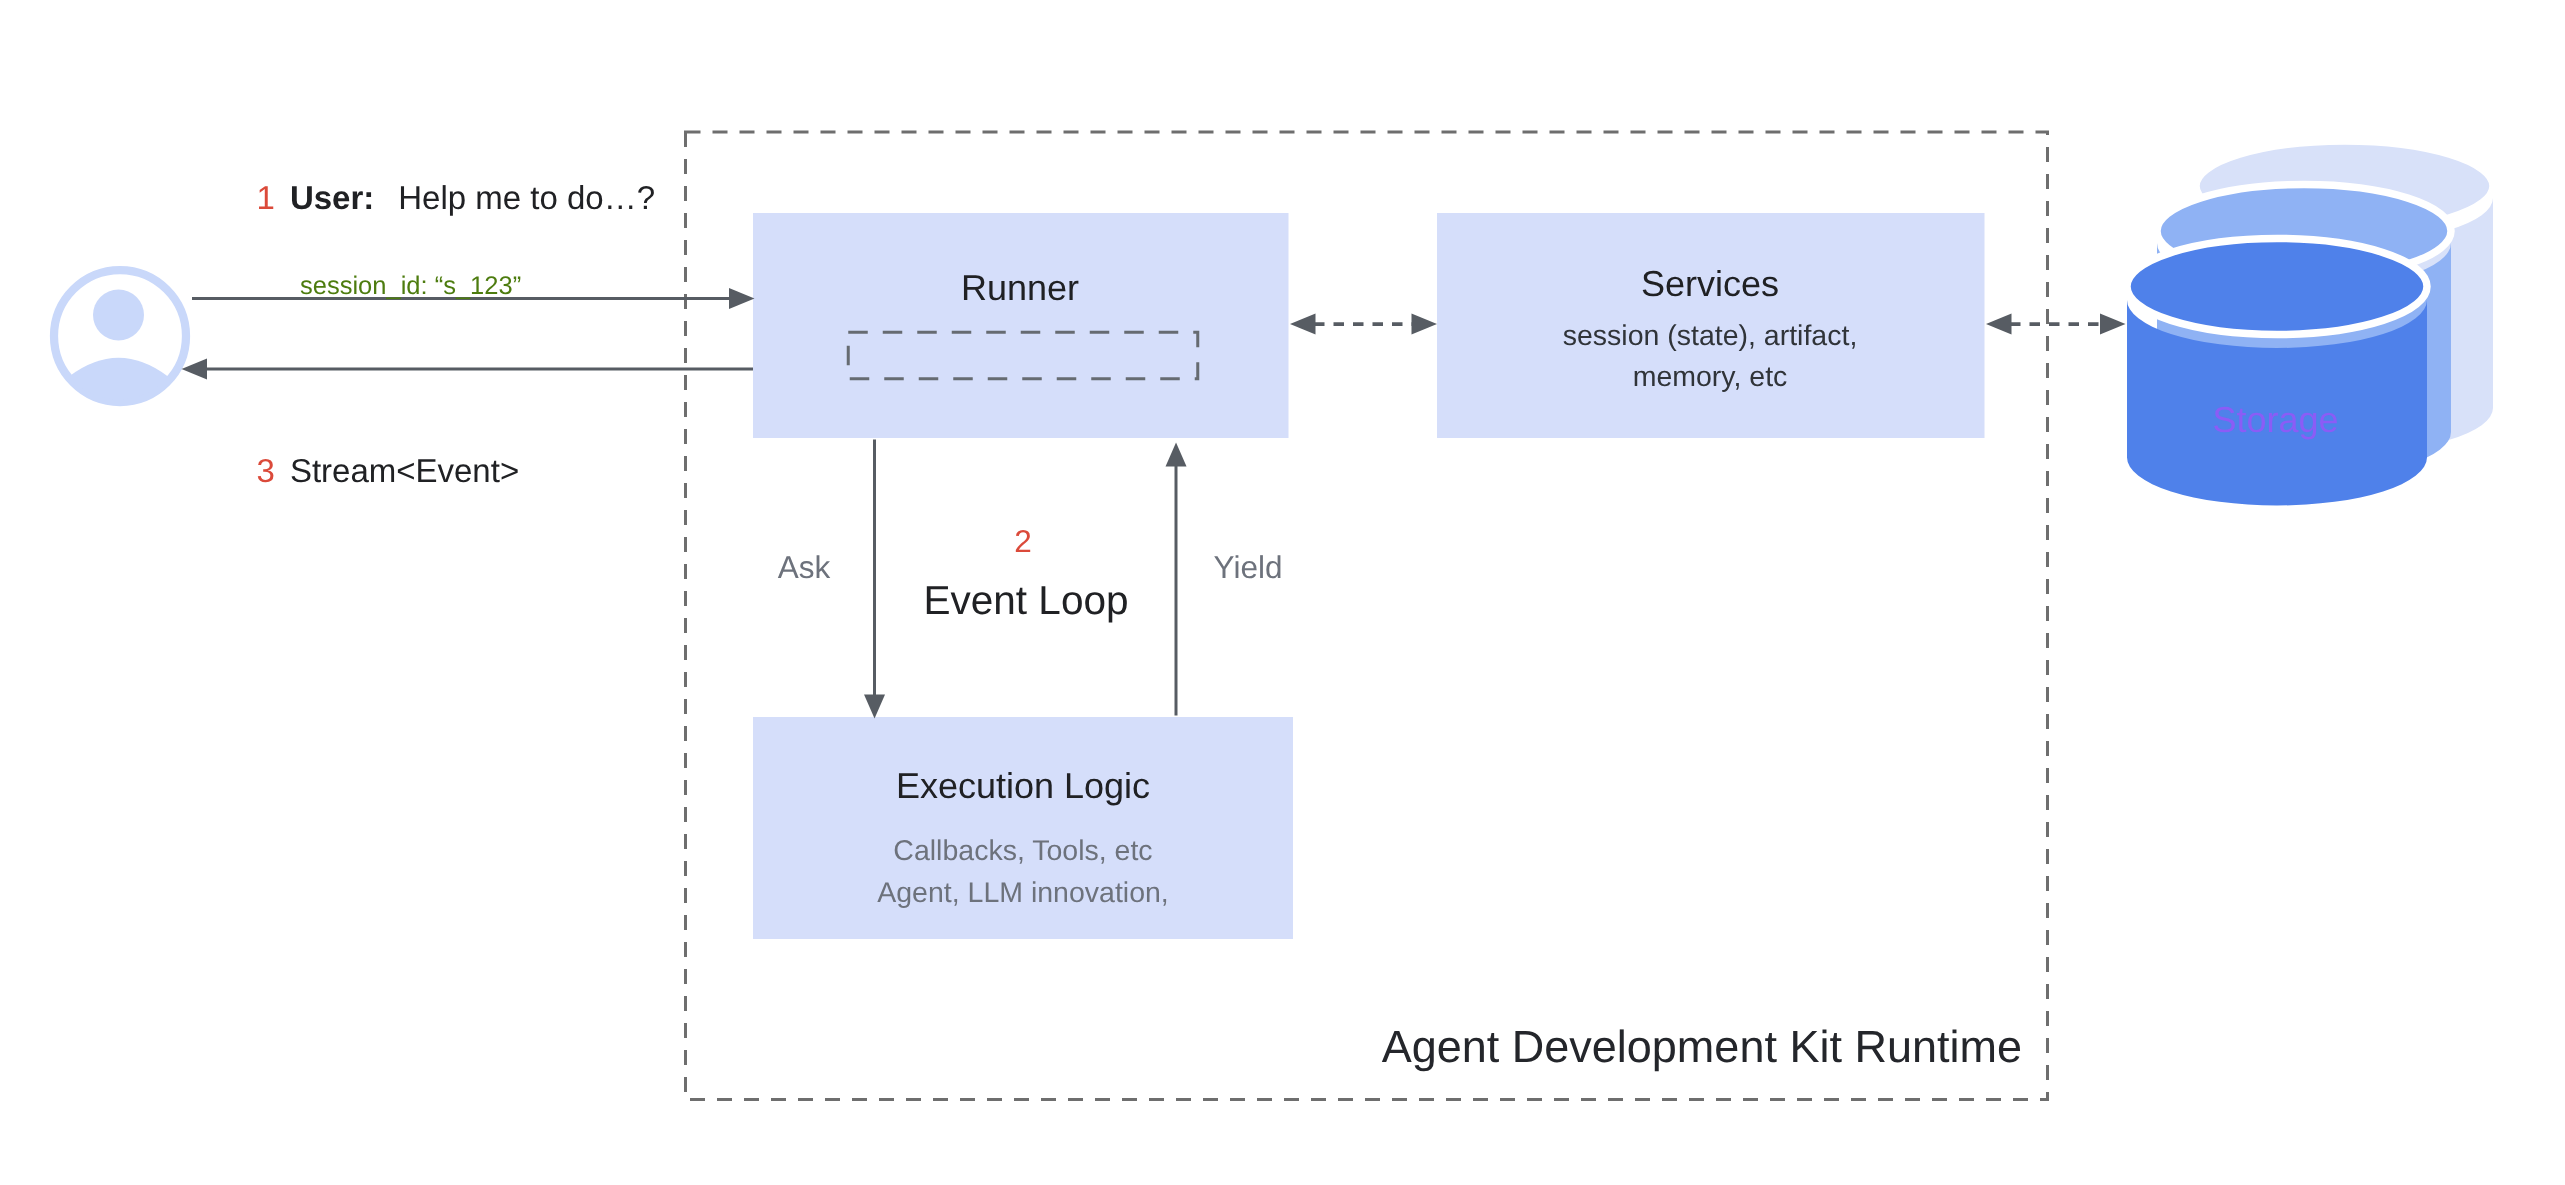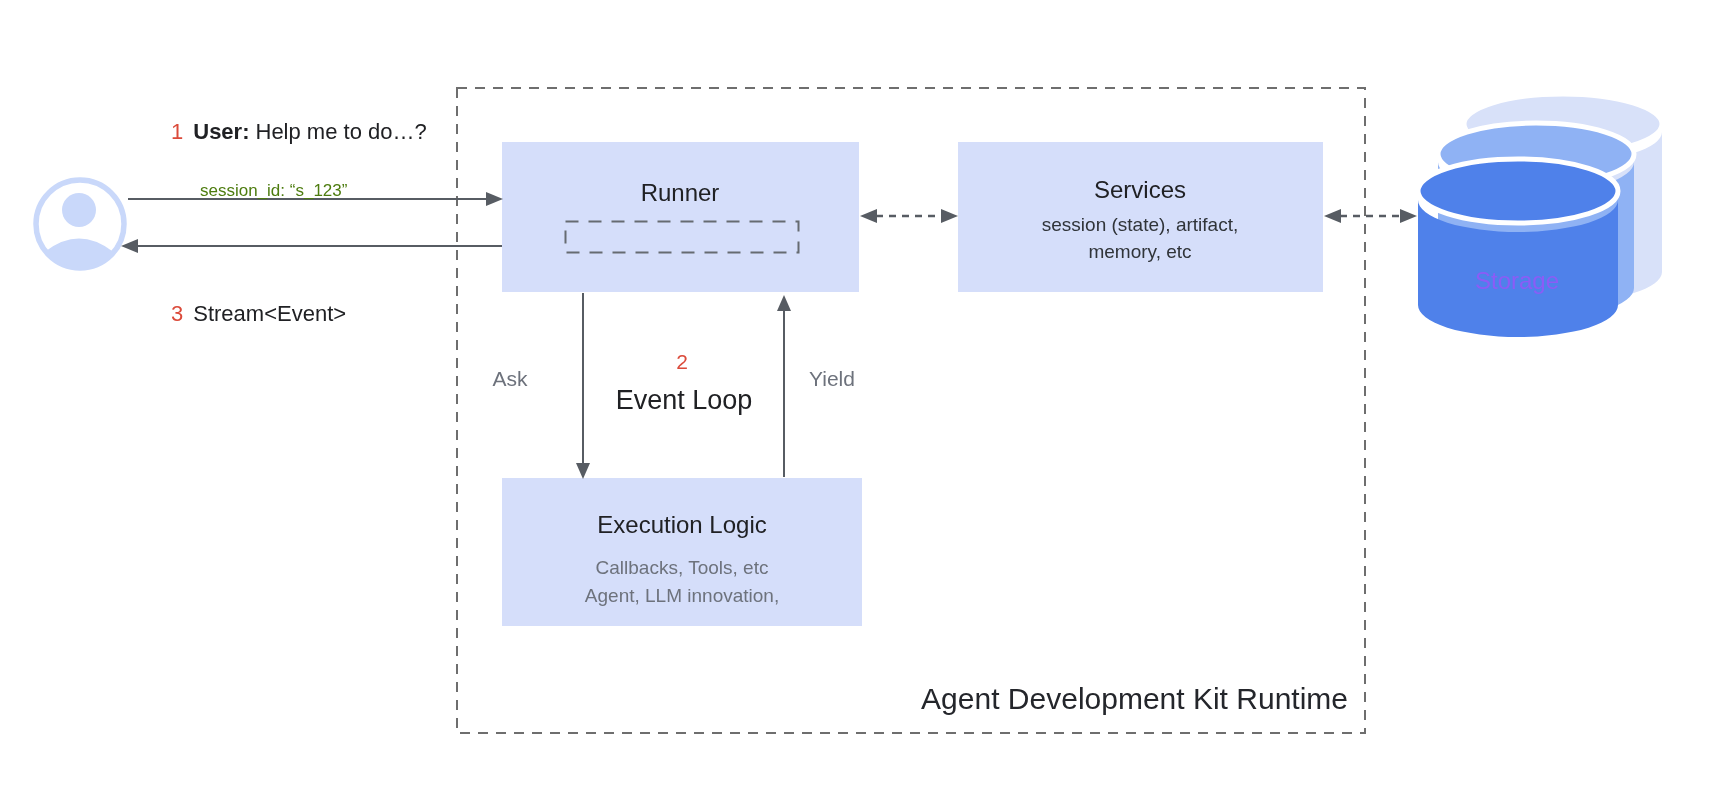--- a/index.html
+++ b/index.html
@@ -9,25 +9,25 @@
   }
   .layer{position:absolute;left:0;top:0;z-index:1;}
   .box{position:absolute;z-index:0;background:#d5defa;}
   .box-runner{left:502px;top:142px;width:357px;height:150px;}
   .box-services{left:958px;top:142px;width:365px;height:150px;}
   .box-execution{left:502px;top:478px;width:360px;height:148px;}
   .t{position:absolute;z-index:2;white-space:nowrap;}
   .center{transform:translateX(-50%);}
   .num{color:#db4a3a;font-weight:500;margin-right:10px;}
   .bold{font-weight:700;}
-  .rest{margin-left:6px;}
+  .rest{margin-left:16px;}
   .msg1{left:171px;top:119px;font-size:22px;}
   .session{left:200px;top:158px;font-size:17px;color:#4d7c0f;margin-top:23px;}
   .msg3{left:171px;top:265px;font-size:22px;margin-top:36px;}
-  .ask{left:510px;top:367px;font-size:21px;color:#6d727c;}
+  .ask{left:536px;top:367px;font-size:21px;color:#6d727c;}
   .yield{left:832px;top:367px;font-size:21px;color:#6d727c;}
   .two{left:682px;top:350px;font-size:21px;color:#db4a3a;font-weight:500;}
   .eventloop{left:684px;top:385px;font-size:27px;color:#202124;}
   .runner-title{left:680px;top:179px;font-size:24px;}
   .ep-label{left:565px;top:221px;width:233px;height:31px;display:flex;align-items:center;justify-content:center;font-size:19px;color:#5f646b;z-index:2;position:absolute;}
   .services-title{left:1140px;top:176px;font-size:24px;}
   .services-body{left:1140px;top:211px;font-size:19px;line-height:27px;color:#303439;text-align:center;}
   .services-body span{display:block;}
   .execution-title{left:682px;top:511px;font-size:24px;}
   .execution-body{left:682px;top:554px;font-size:19px;line-height:28px;color:#6d727c;text-align:center;}

